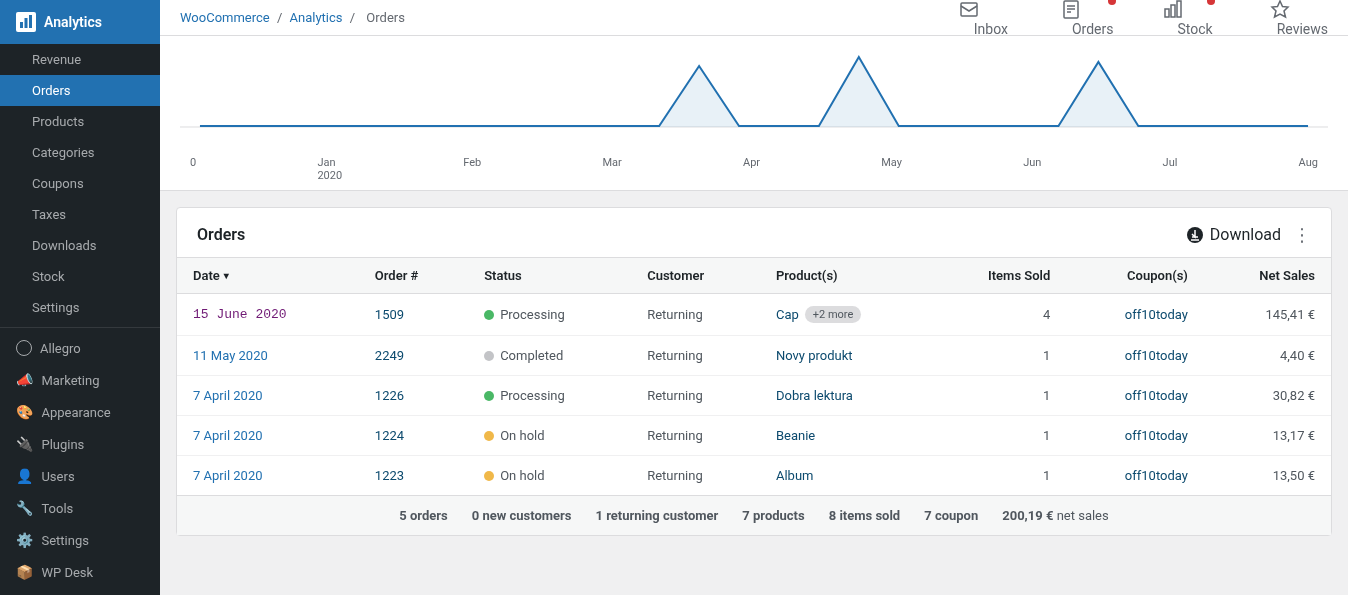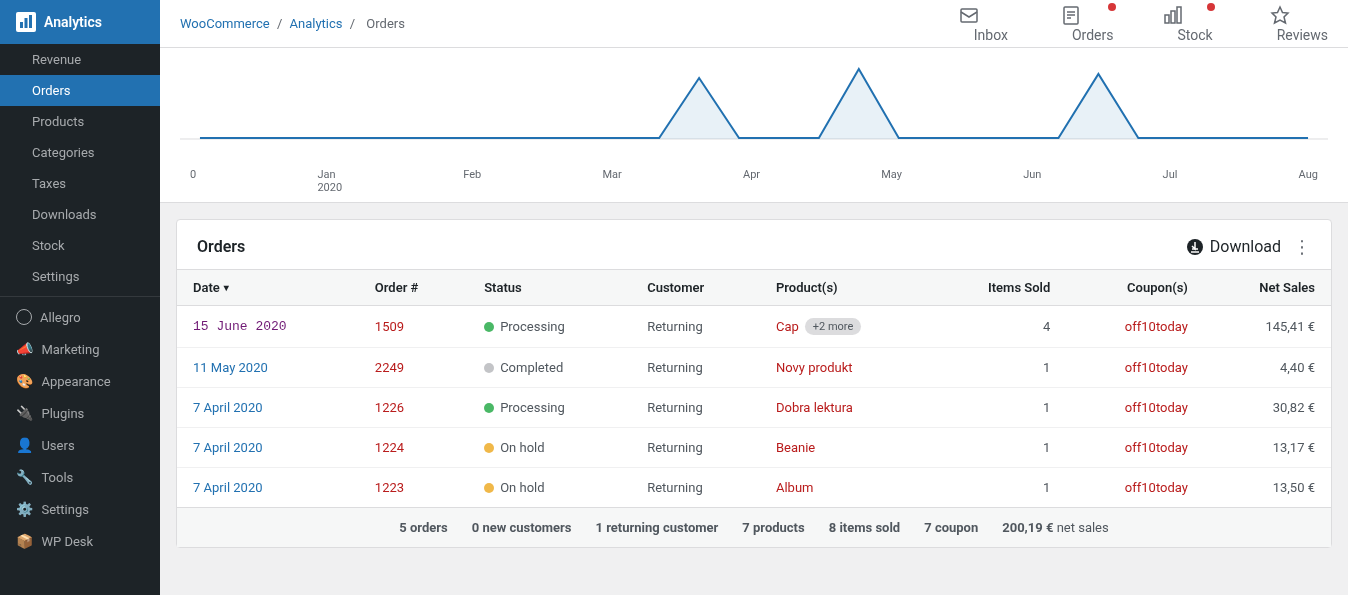--- a/index.html
+++ b/index.html
@@ -12,21 +12,21 @@
     .sidebar-logo .logo-icon svg { width: 14px; height: 14px; }
     .sidebar-item { padding: 8px 16px; cursor: pointer; font-size: 13px; color: #a7aaad; display: flex; align-items: center; gap: 8px; }
     .sidebar-item.active { color: #fff; background: #2271b1; }
     .sidebar-item.sub { padding-left: 32px; }
     .sidebar-divider { height: 1px; background: rgba(255,255,255,0.1); margin: 4px 0; }
 
     
     .main { flex: 1; display: flex; flex-direction: column; overflow: hidden; }
 
     
-    .toolbar { background: #fff; border-bottom: 1px solid #dcdcde; padding: 0 20px; height: 48px; display: flex; align-items: center; justify-content: space-between; }
+    .toolbar { background: #fff; border-bottom: 1px solid #dcdcde; padding: 0 20px; height: 36px; display: flex; align-items: center; justify-content: space-between; }
     .breadcrumb { font-size: 13px; color: #646970; }
     .breadcrumb a { color: #2271b1; text-decoration: none; }
     .breadcrumb span { margin: 0 4px; }
     .toolbar-icons { display: flex; gap: 20px; align-items: center; }
     .toolbar-icon-item { display: flex; flex-direction: column; align-items: center; gap: 2px; cursor: pointer; color: #646970; position: relative; }
     .toolbar-icon-item .icon-label { font-size: 14px; margin-left: 44px; }
     .toolbar-icon-item .badge { position: absolute; top: -4px; right: -6px; background: #d63638; color: #fff; border-radius: 10px; font-size: 9px; padding: 1px 4px; line-height: 1.2; }
 
     
     .content { flex: 1; overflow-y: auto; padding: 0; }
@@ -45,21 +45,21 @@
     .download-btn { display: flex; align-items: center; gap: 6px; color: #1d2327; cursor: pointer; font-size: 16px; }
     .more-icon { color: #646970; cursor: pointer; font-size: 18px; }
 
     
     .orders-table { width: 100%; border-collapse: collapse; }
     .orders-table th { padding: 10px 16px; text-align: left; font-weight: 600; font-size: 13px; color: #1d2327; border-bottom: 1px solid #dcdcde; background: #f6f7f7; }
     .orders-table th.right { text-align: right; }
     .orders-table td { padding: 12px 16px; border-bottom: 1px solid #f0f0f1; font-size: 13px; color: #50575e; vertical-align: middle; }
     .orders-table td.right { text-align: right; }
     .orders-table tr:last-child td { border-bottom: none; }
-    .order-link { color: #b91c1c; text-decoration: none; }
+    .order-link { color: #0c4a6e; text-decoration: none; }
     .status-cell { display: flex; align-items: center; gap: 6px; }
     .status-dot { width: 10px; height: 10px; border-radius: 50%; flex-shrink: 0; }
     .status-dot.processing { background: #4ab866; }
     .status-dot.completed { background: #c3c4c7; }
     .status-dot.on-hold { background: #f0b849; }
     .products-cell { display: flex; align-items: center; gap: 6px; flex-wrap: wrap; }
     .more-badge { background: #dcdcde; color: #50575e; border-radius: 12px; padding: 2px 8px; font-size: 11px; }
     .date-sort { display: flex; align-items: center; gap: 4px; cursor: pointer; }
     .sort-arrow { font-size: 10px; }
 
@@ -89,20 +89,23 @@
       <span>Revenue</span>
     </div>
     <div class="sidebar-item sub active">
       <span>Orders</span>
     </div>
     <div class="sidebar-item sub">
       <span>Products</span>
     </div>
     <div class="sidebar-item sub">
       <span>Categories</span>
+    </div>
+    <div class="sidebar-item sub">
+      <span>Coupons</span>
     </div>
     <div class="sidebar-item sub">
       <span>Taxes</span>
     </div>
     <div class="sidebar-item sub">
       <span>Downloads</span>
     </div>
     <div class="sidebar-item sub">
       <span>Stock</span>
     </div>

